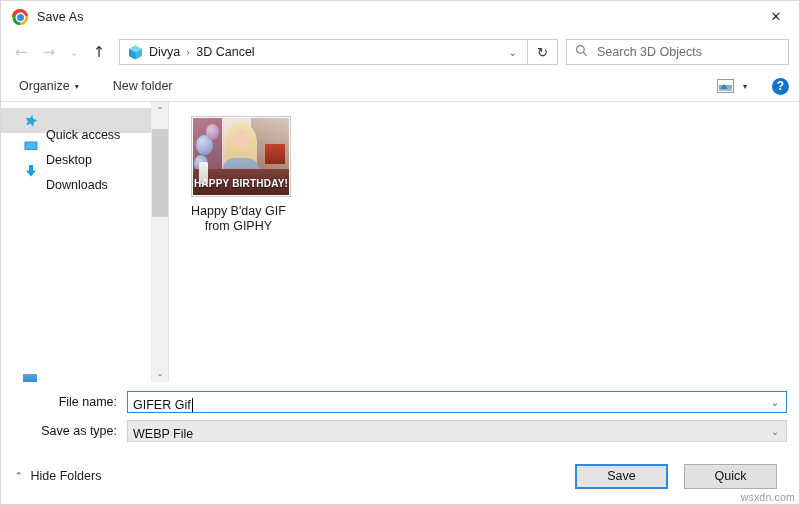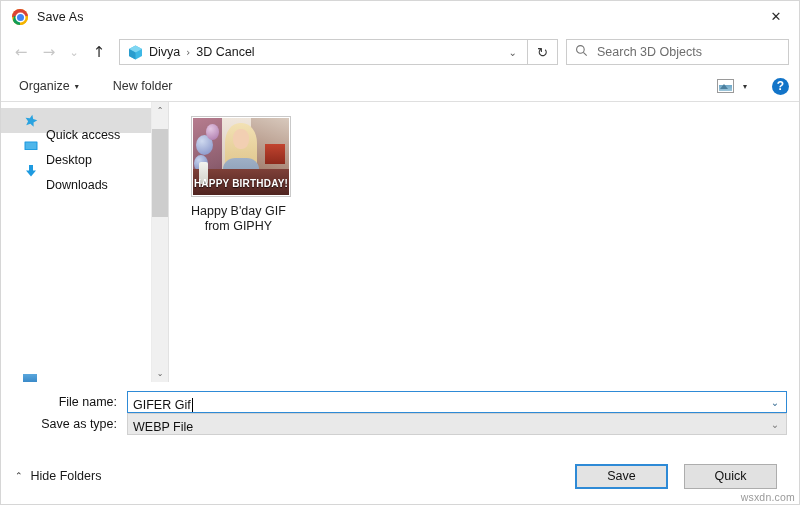--- a/index.html
+++ b/index.html
@@ -472,20 +472,21 @@
     height: 66px;
     min-height: 66px;
     background: #ffffff;
     padding: 9px 12px 0 12px;
     box-sizing: border-box;
   }
   .form-row {
     display: flex;
     align-items: center;
     height: 22px;
+    margin-bottom: 7px;
   }
   .form-label {
     width: 114px;
     text-align: right;
     padding-right: 10px;
     font-size: 12.5px;
     color: #111111;
     box-sizing: border-box;
   }
   .combo {

